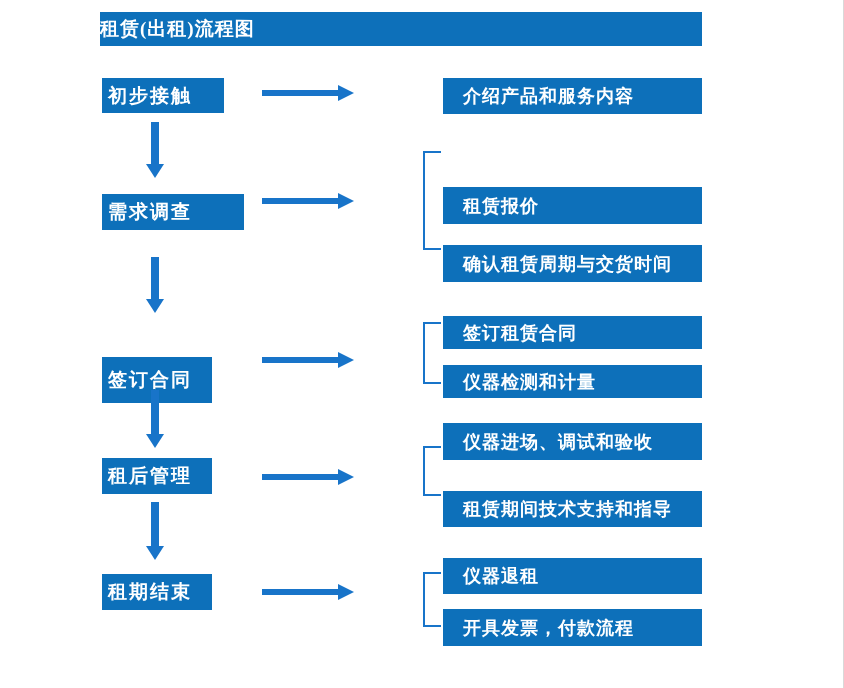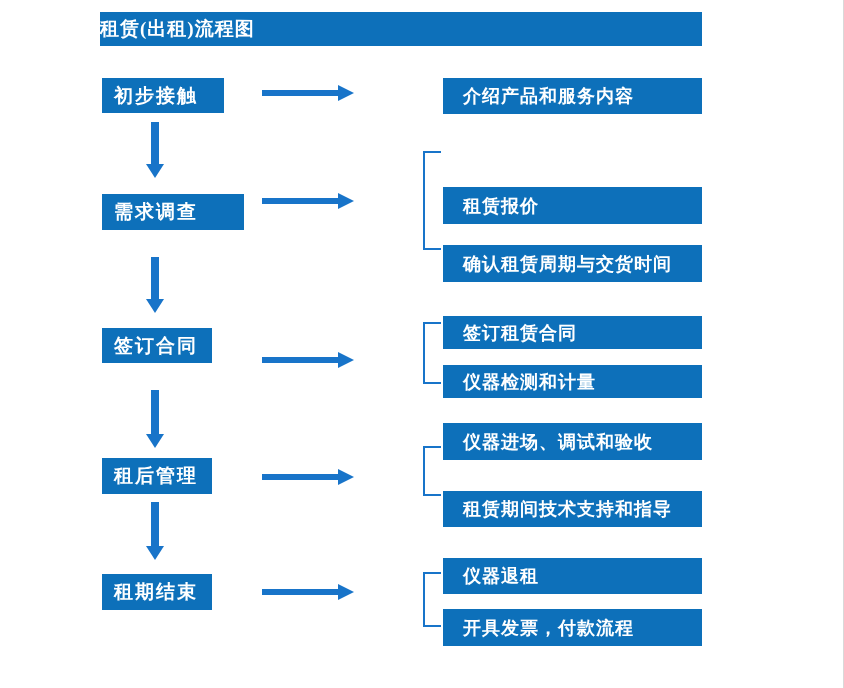--- a/index.html
+++ b/index.html
@@ -15,21 +15,21 @@
   }
   .titlebar{
     position:absolute;left:100px;top:12px;width:602px;height:34px;
     background:var(--box-blue);color:var(--text-white);
     font-size:19px;font-weight:bold;line-height:34px;
     letter-spacing:1px;
   }
   .lbox{
     position:absolute;left:102px;background:var(--box-blue);
     color:var(--text-white);font-size:19px;font-weight:bold;
-    padding-left:12px;box-sizing:border-box;letter-spacing:2px;
+    padding-left:6px;box-sizing:border-box;letter-spacing:2px;
     display:flex;align-items:center;
   }
   .rbox{
     position:absolute;left:443px;width:259px;background:var(--box-blue);
     color:var(--text-white);font-size:18px;font-weight:bold;
     padding-left:20px;box-sizing:border-box;letter-spacing:1px;
     display:flex;align-items:center;
   }
   .harrow{position:absolute;left:262px;width:92px;height:16px;}
   .harrow .shaft{position:absolute;left:0;top:5px;width:76px;height:6px;background:var(--arrow-blue);}
@@ -52,21 +52,21 @@
 </style>
 </head>
 <body>
 
 <div class="canvas">
 
   <div class="titlebar">租赁(出租)流程图</div>
 
   <div class="lbox" style="top:78px;height:35px;width:122px">初步接触</div>
   <div class="lbox" style="top:194px;height:36px;width:142px">需求调查</div>
-  <div class="lbox" style="top:328px;height:35px;width:110px">签订合同</div>
+  <div class="lbox" style="top:357px;height:46px;width:110px">签订合同</div>
   <div class="lbox" style="top:458px;height:36px;width:110px">租后管理</div>
   <div class="lbox" style="top:574px;height:36px;width:110px">租期结束</div>
 
   <div class="varrow" style="top:122px;height:56px">
       <span class="shaft" style="height:42px"></span>
       <span class="head"></span>
     </div>
   <div class="varrow" style="top:257px;height:56px">
       <span class="shaft" style="height:42px"></span>
       <span class="head"></span>

